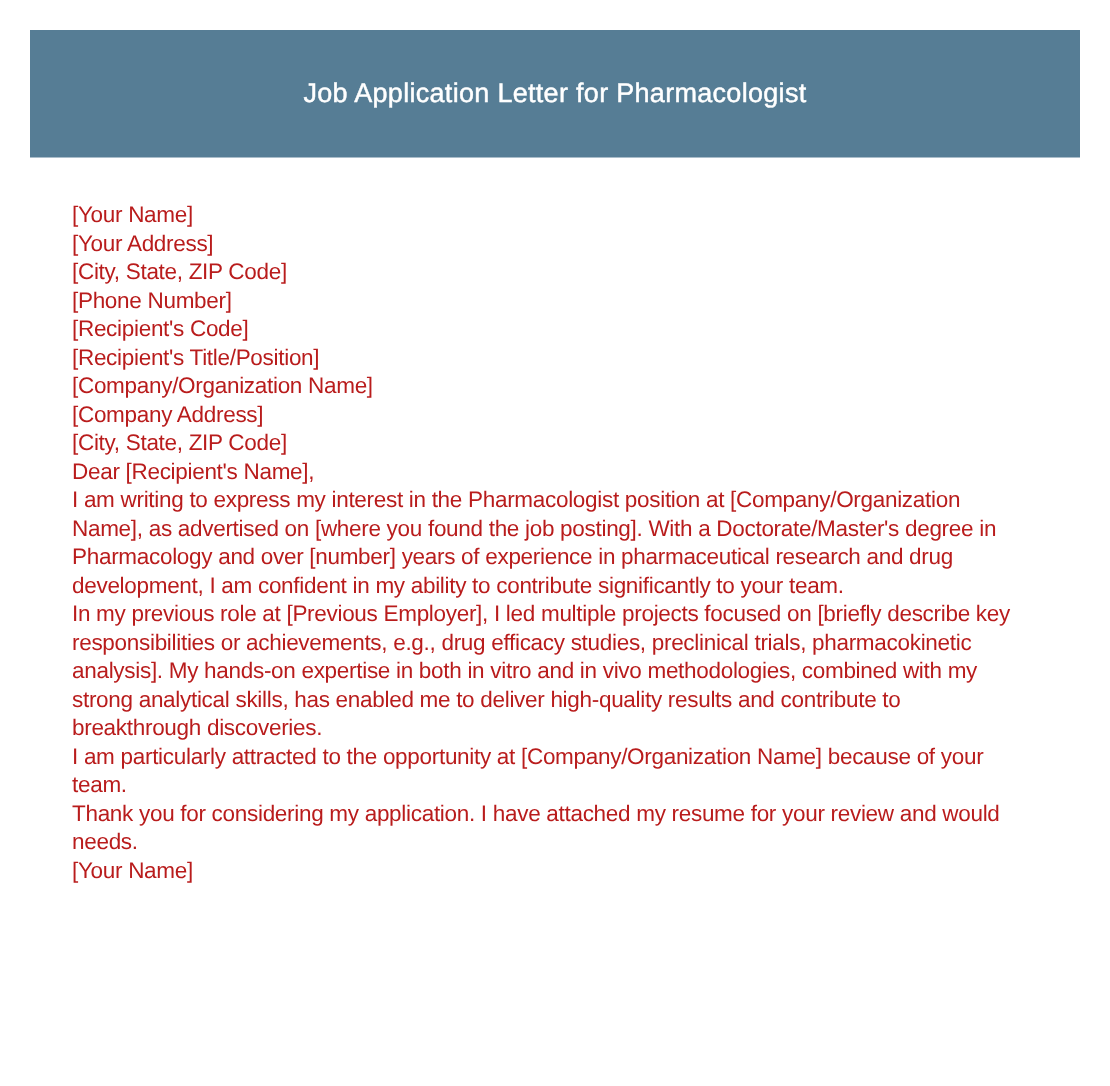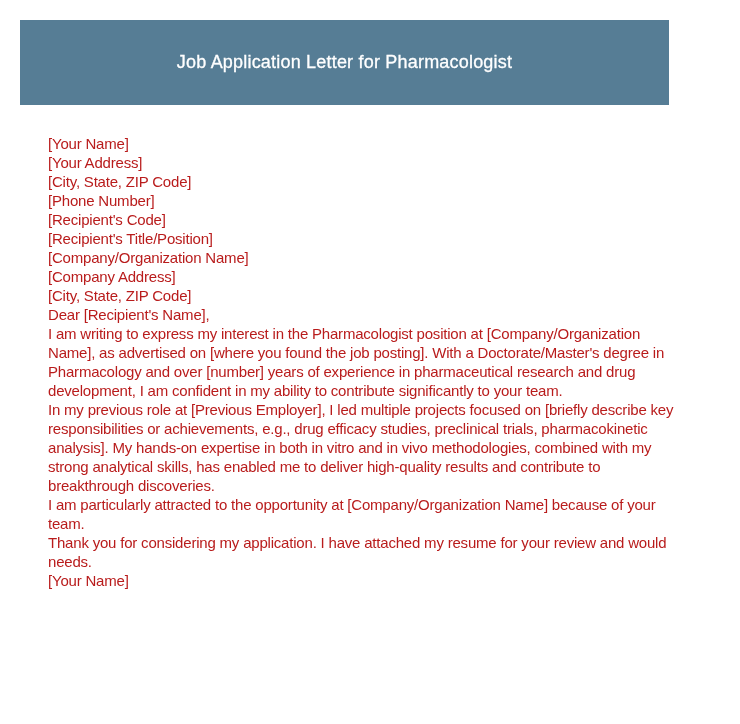--- a/index.html
+++ b/index.html
@@ -16,21 +16,21 @@
   }
   .page {
     position: absolute;
     inset: 0;
     background: #ffffff;
   }
   .header-band {
     position: absolute;
     left: 20px;
     top: 20px;
-    width: 649px;
+    width: 700px;
     height: 85px;
     display: flex;
     align-items: center;
     justify-content: center;
   }
   .title {
     margin: 0;
     font-size: 18px;
     font-weight: 500;
     letter-spacing: 0.2px;

